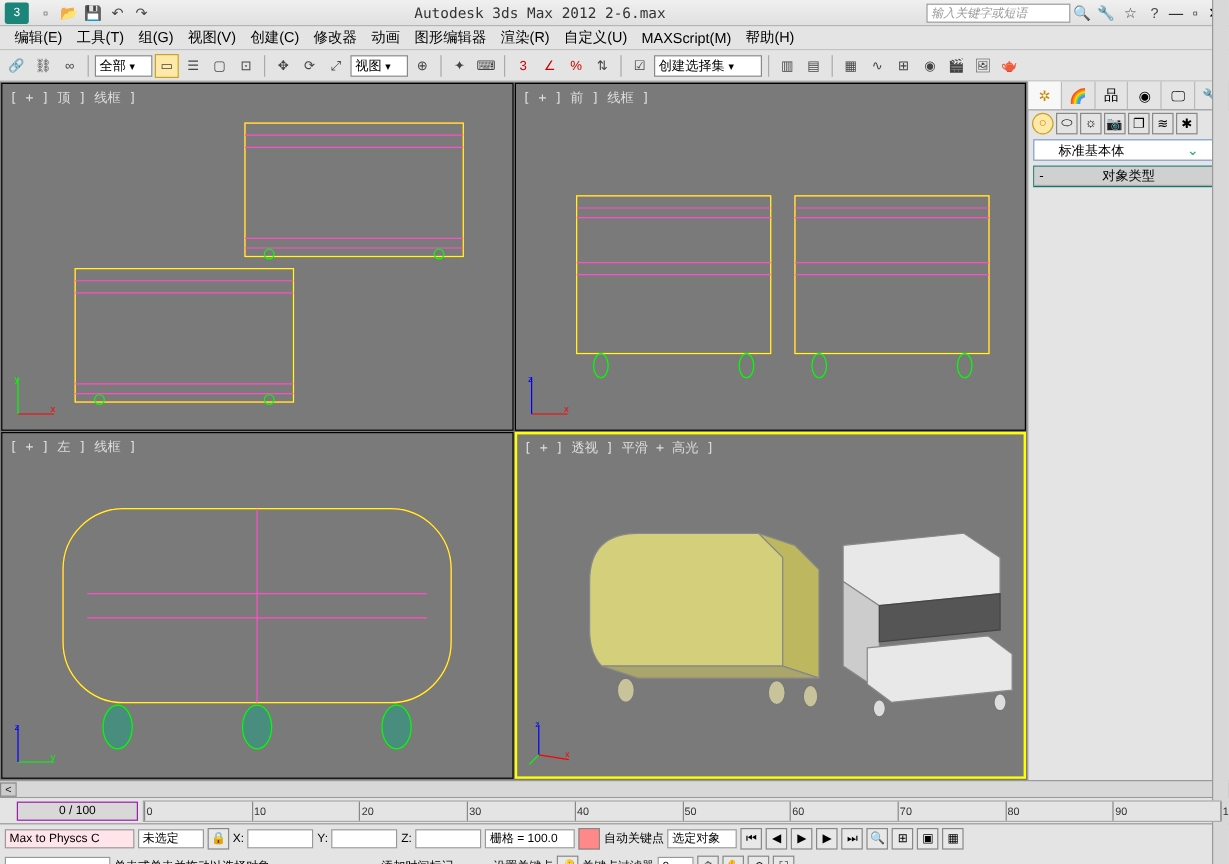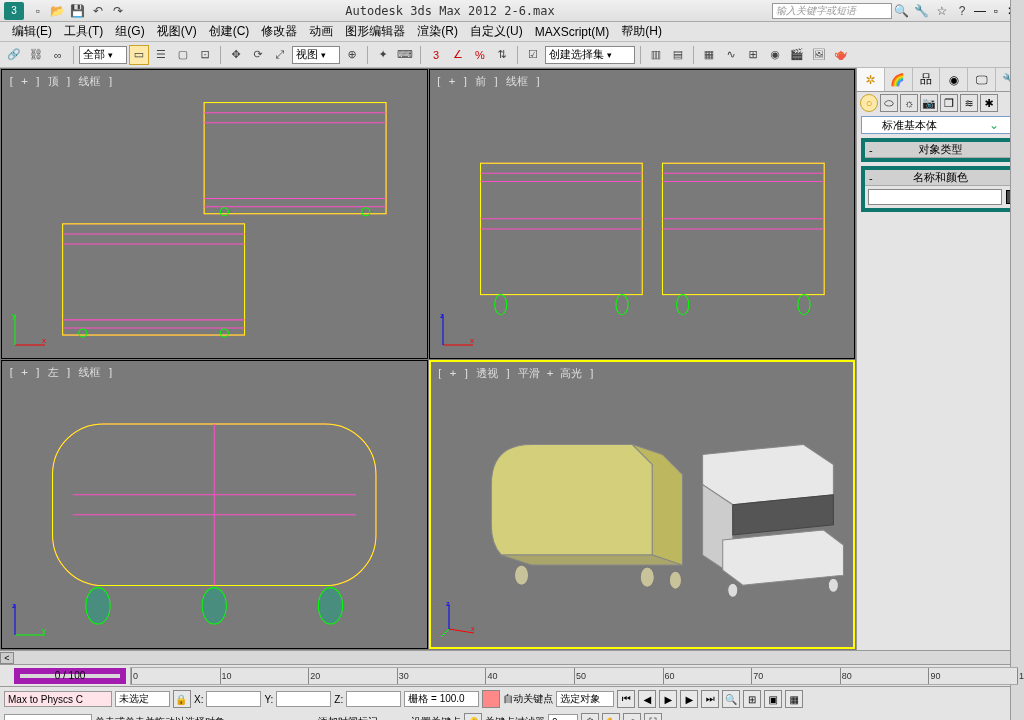--- a/index.html
+++ b/index.html
@@ -27,31 +27,31 @@
 .cmdpanel { width: 168px; background: #e4e4e4; border-left: 1px solid #999; display: flex; flex-direction: column; }
 .cmdtabs { height: 24px; display: flex; border-bottom: 1px solid #999; }
 .cmdtab { flex: 1; display: flex; align-items: center; justify-content: center; border-right: 1px solid #bbb; font-size: 12px; cursor: pointer; }
 .cmdtab.active { background: #f8f8f8; }
 .subtabs { height: 22px; display: flex; padding: 2px 3px; gap: 2px; }
 .subtab { width: 18px; height: 18px; border: 1px solid #888; display: flex; align-items: center; justify-content: center; font-size: 11px; cursor: pointer; background: #e4e4e4; }
 .subtab.active { background: #ffe9a8; border-color: #c9a227; }
 .subtab.circle { border-radius: 50%; }
 .ddrop { margin: 2px 4px; height: 18px; border: 1px solid #7a9ac9; background: #fff; font-size: 11px; display: flex; align-items: center; padding: 0 20px; justify-content: space-between; color: #000; }
 .ddrop::after { content: "⌄"; color: #3a6; font-size: 12px; }
-.rollout { margin: 2px 4px; border: 4px solid #0f766e; }
+.rollout { margin: 2px 4px; border: 1px solid #0f766e; }
 .rhead { background: #d0d0d0; height: 16px; display: flex; align-items: center; justify-content: center; font-size: 11px; border-bottom: 1px solid #aaa; position: relative; }
 .rhead::before { content: "-"; position: absolute; left: 4px; }
 .rcontent { padding: 3px; }
 .autogrid { display: flex; align-items: center; justify-content: center; font-size: 11px; padding: 2px; }
 .autogrid input { margin-right: 3px; }
 .objbtns { display: grid; grid-template-columns: 1fr 1fr; gap: 1px; }
 .objbtn { height: 18px; border: 1px solid #888; background: #e8e8e8; font-size: 11px; display: flex; align-items: center; justify-content: center; cursor: pointer; }
 .colorswatch { width: 14px; height: 14px; background: #4a4a4a; border: 1px solid #000; display: inline-block; vertical-align: middle; margin-left: auto; }
 .timeline { height: 22px; background: #e4e4e4; border-top: 1px solid #999; display: flex; align-items: center; }
-.timeslider { width: 112px; height: 16px; background: #d8d8d8; border: 6px solid #a21caf; margin: 0 4px; display: flex; align-items: center; justify-content: center; font-size: 10px; }
+.timeslider { width: 101px; height: 16px; background: #d8d8d8; border: 1px solid #a21caf; margin: 0 4px; display: flex; align-items: center; justify-content: center; font-size: 10px; }
 .trackbar { flex: 1; height: 18px; background: #e4e4e4; position: relative; border: 1px solid #aaa; margin-right: 6px; }
 .trackbar .tick { position: absolute; top: 0; bottom: 0; width: 1px; background: #888; }
 .trackbar .ticklbl { position: absolute; top: 3px; font-size: 9px; color: #333; }
 .statusbar { height: 48px; background: #e4e4e4; border-top: 1px solid #999; display: flex; align-items: center; padding: 2px 4px; gap: 3px; flex-wrap: wrap; }
 .statusbar .field { height: 16px; border: 1px solid #999; background: #fff; font-size: 10px; padding: 0 3px; display: inline-flex; align-items: center; }
 .statusbar .lbl { font-size: 10px; }
 .statusbar .btn { width: 18px; height: 18px; border: 1px solid #888; background: #e8e8e8; display: inline-flex; align-items: center; justify-content: center; font-size: 10px; cursor: pointer; }
 .vscroll { height: 14px; background: #d8d8d8; border-top: 1px solid #999; display: flex; align-items: center; }
 .vscroll .arrow { width: 14px; height: 12px; background: #ccc; border: 1px solid #888; text-align: center; font-size: 9px; cursor: pointer; }
 .vscroll .track { flex: 1; height: 12px; background: #d8d8d8; }
@@ -275,27 +275,20 @@
       <div class="subtab">⬭</div>
       <div class="subtab">☼</div>
       <div class="subtab">📷</div>
       <div class="subtab">❐</div>
       <div class="subtab">≋</div>
       <div class="subtab">✱</div>
     </div>
     <div class="ddrop">标准基本体</div>
     <div class="rollout">
       <div class="rhead">对象类型</div>
-    </div>
-    <div class="rollout">
-      <div class="rhead">名称和颜色</div>
-      <div class="rcontent" style="display:flex;align-items:center;gap:4px">
-        <input type="text" style="flex: 1 1 0%; height: 16px; border: 1px solid rgb(136, 136, 136); font-size: 10px;">
-        <span class="colorswatch"></span>
-      </div>
     </div>
     <div class="hscroll"></div>
   </div>
 </div>
 
 <div class="vscroll">
   <div class="arrow">&lt;</div>
     <div class="track"></div>
     <div class="arrow">&gt;</div>
 </div>

